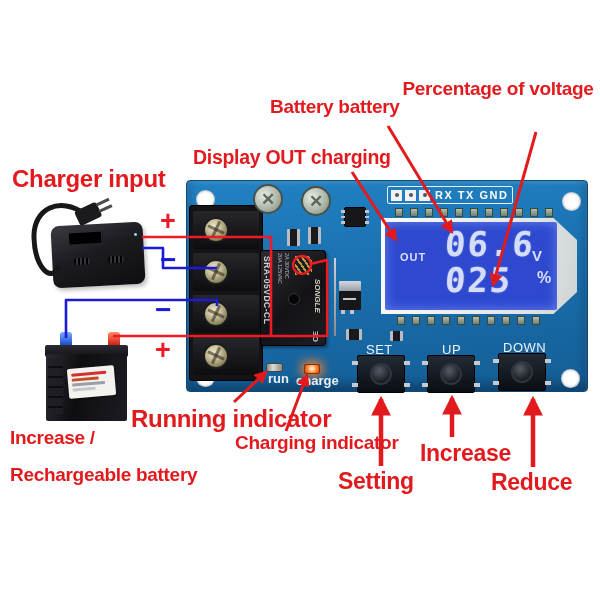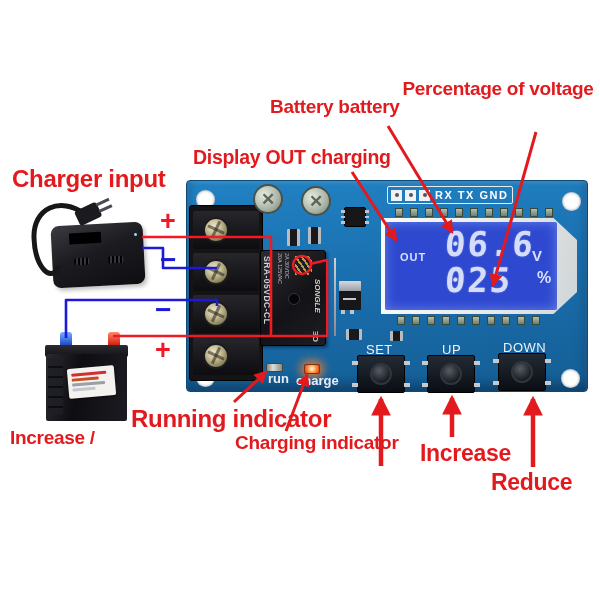--- a/index.html
+++ b/index.html
@@ -339,21 +339,23 @@
   <div class="ann ann-charger">Charger input</div>
   <div class="ann ann-battvolt">Battery battery</div>
   <div class="ann ann-pct">
     <span>Percentage of voltage</span><br>
   </div>
   <div class="ann ann-dispout">Display OUT charging</div>
   <div class="ann ann-run">Running indicator</div>
   <div class="ann ann-chg">Charging indicator</div>
   <div class="ann ann-batcap">
     <span>Increase /</span><br>
-  </div>
+    <span>Rechargeable battery</span>
+  </div>
+  <div class="ann ann-set">Setting</div>
   <div class="ann ann-red2">Reduce</div>
   <div class="ann ann-inc">Increase</div>
 
   <div class="sign red" style="left:160px;top:208px;">+</div>
   <div class="sign blue" style="left:160px;top:246px;">−</div>
   <div class="sign blue" style="left:155px;top:296px;">−</div>
   <div class="sign red" style="left:155px;top:337px;">+</div>
 
 </div>
 

